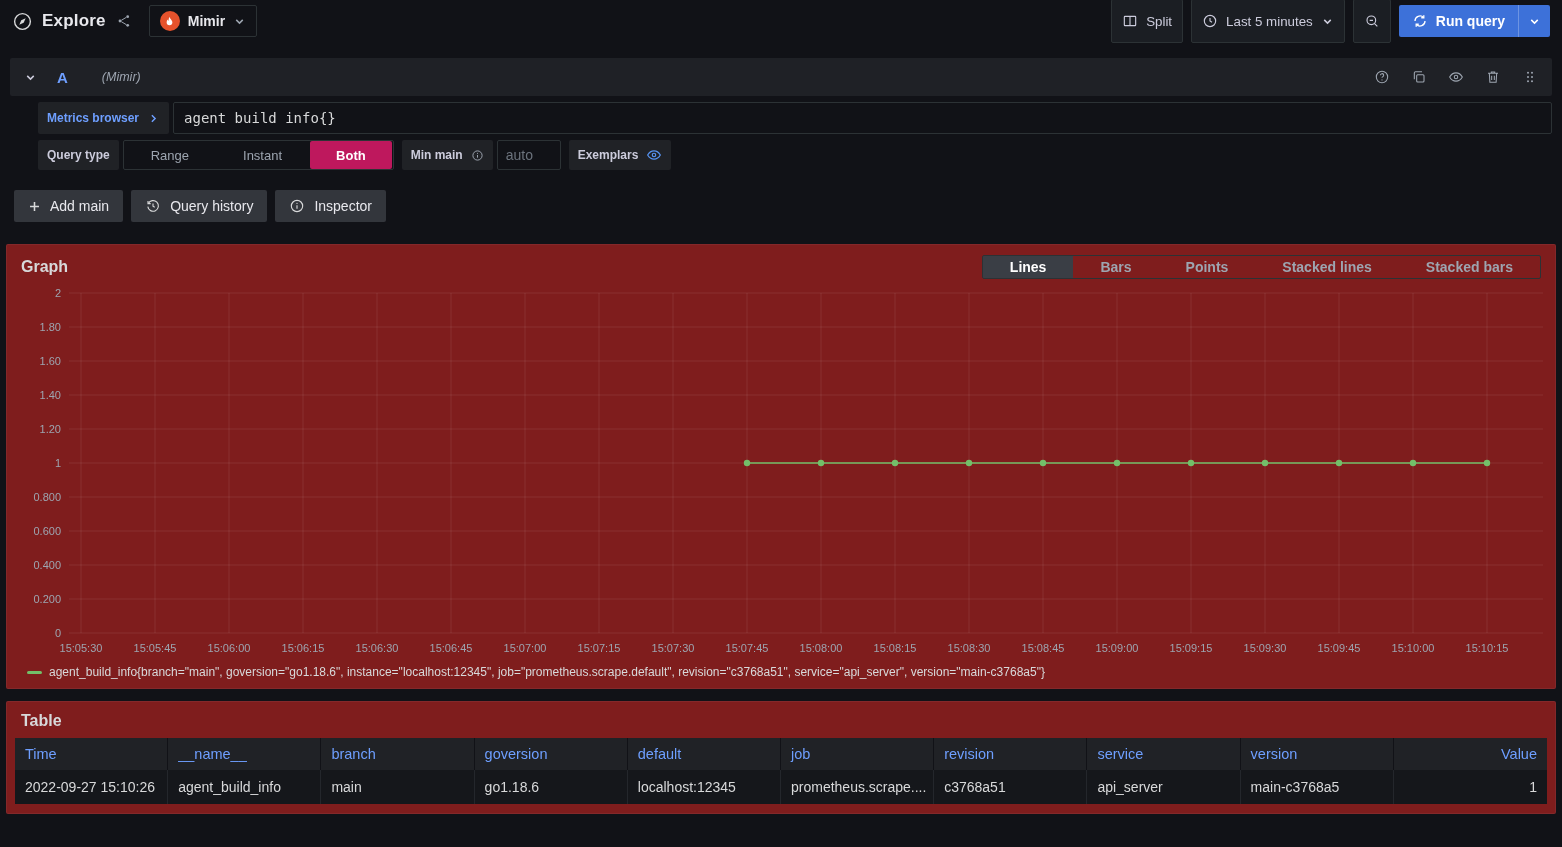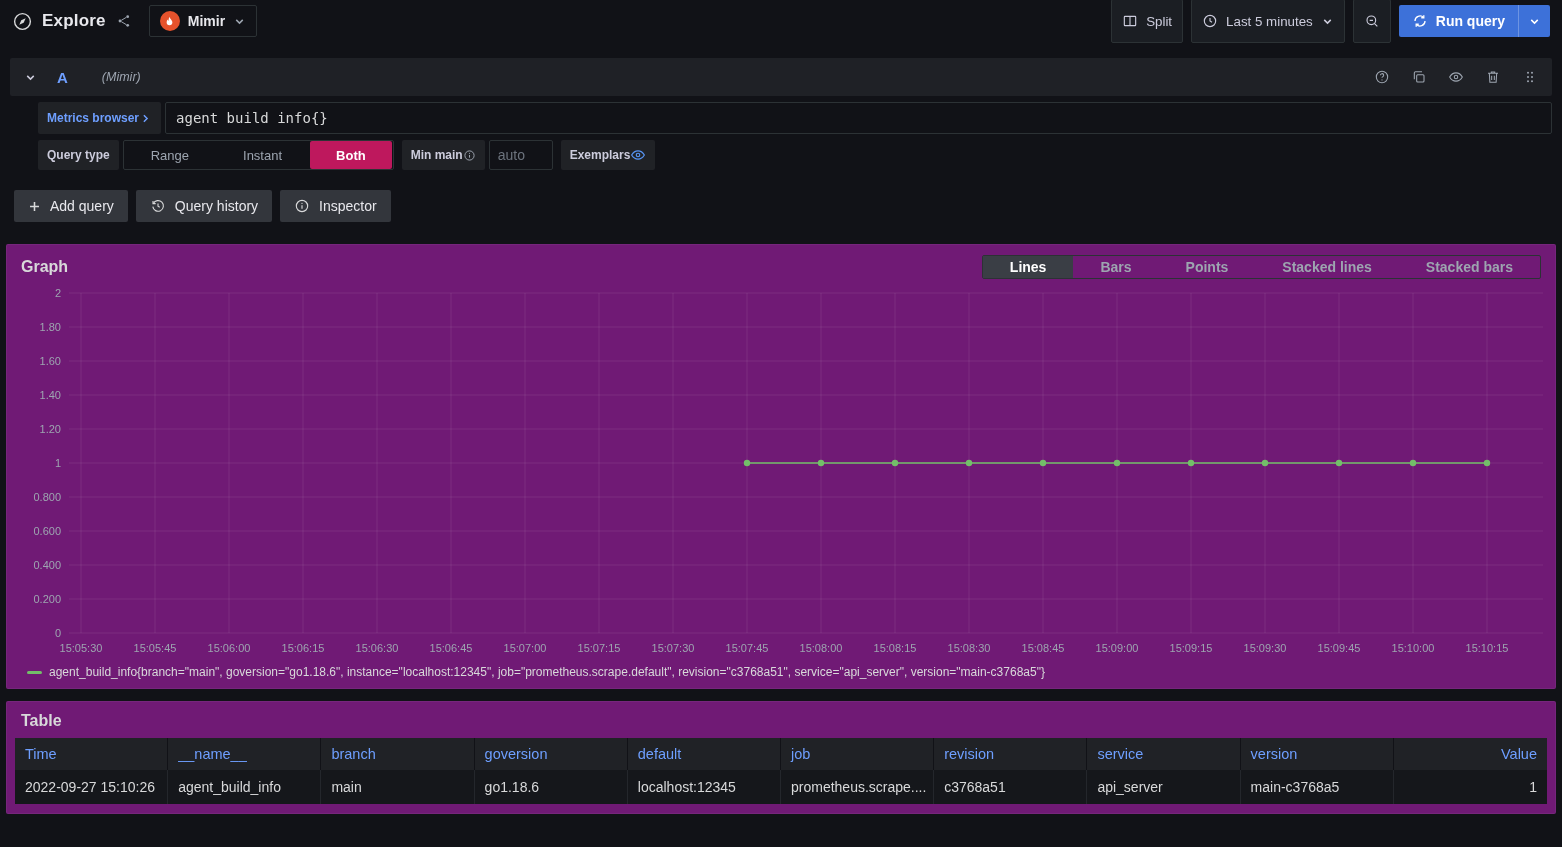--- a/index.html
+++ b/index.html
@@ -38,21 +38,21 @@
   .query-card { margin: 16px 10px 0; }
   .qrow-header { height: 38px; background: #1f2126; border-radius: 2px; display: flex; align-items: center; padding: 0 14px; }
   .qrow-header .collapse { color: #ccccdc; cursor: pointer; }
   .ref-id { color: #6e9fff; font-weight: 700; font-size: 15px; margin-left: 20px; cursor: pointer; }
   .ds-hint { margin-left: 34px; font-style: italic; font-size: 12.5px; color: #9da5b0; }
   .qrow-actions { margin-left: auto; display: flex; align-items: center; gap: 21px; color: #9da5b0; }
   .qrow-actions .icon { cursor: pointer; }
 
   .qbody { padding: 6px 0 0 28px; display: flex; flex-direction: column; gap: 6px; }
   .row { display: flex; align-items: stretch; gap: 4px; }
-  .chip { background: #202226; border-radius: 2px; display: flex; align-items: center; gap: 0; padding: 0 9px;
+  .chip { background: #202226; border-radius: 2px; display: flex; align-items: center; gap: 8px; padding: 0 9px;
     font-size: 12px; font-weight: 700; color: #ccccdc; }
   .metrics-browser { color: #6e9fff; cursor: pointer; }
   .metrics-browser .icon { color: #6e9fff; }
   .query-input { flex: 1; height: 32px; background: #111217; border: 1px solid #2c3235; border-radius: 2px;
     color: #d8d9da; font-family: "DejaVu Sans Mono", monospace; font-size: 14px; padding: 0 10px; outline: none; }
   .row2 { height: 32px; }
   .row3 { height: 30px; }
   .radio-group { display: flex; align-items: center; border: 1px solid #2c3235; border-radius: 2px; background: #111217; padding: 0; }
   .radio-opt { padding: 0 26px; height: 28px; margin: 1px; display: flex; align-items: center; font-size: 13px; color: #9da5b0; cursor: pointer; border-radius: 2px; }
   .radio-opt.selected { background: #be185d; color: #ffffff; font-weight: 700; }
@@ -61,21 +61,21 @@
   .mini-input::placeholder { color: #6c737d; }
   .chip .info { color: #9da5b0; cursor: pointer; }
   .eye-on { color: #5794f2; cursor: pointer; }
 
   .actions-row { margin: 20px 0 0 14px; display: flex; gap: 8px; }
   .btn-secondary { height: 32px; display: flex; align-items: center; gap: 9px; padding: 0 14px;
     background: #33363c; border: none; border-radius: 2px; color: #e8e8ed; font-weight: 500; font-size: 14px; cursor: pointer; }
   .btn-secondary .icon { color: #d8d9da; }
 
   
-  .panel { margin: 22px 6px 0; background: #701a75; border: 1px solid rgba(204,204,220,0.07); border-radius: 2px; }
+  .panel { margin: 22px 6px 0; background: #7f1d1d; border: 1px solid rgba(204,204,220,0.07); border-radius: 2px; }
   .panel-head { display: flex; align-items: center; padding: 10px 14px 4px; }
   .panel-title { font-size: 16px; font-weight: 700; color: #d8d9da; }
   .style-tabs { margin-left: auto; display: flex; border: 1px solid #2c3235; border-radius: 2px; overflow: hidden; }
   .style-tab { padding: 3px 27px; font-size: 14px; font-weight: 700; color: #9da5b0; cursor: pointer; }
   .style-tab.selected { background: #3a3e45; color: #ffffff; }
   .chart-wrap { padding: 0 8px; }
   .legend { display: flex; align-items: center; gap: 7px; padding: 2px 8px 9px 20px; }
   .legend-swatch { width: 15px; height: 3px; border-radius: 2px; }
   .legend-text { font-size: 12px; color: #d8d9da; }
 
@@ -271,21 +271,21 @@
   </div>
 </div>
 
 <div class="actions-row">
   <button class="btn-secondary">
     <span class="icon icon-sm">
       <svg viewBox="0 0 16 16" fill="none" stroke="currentColor" stroke-width="1.9">
           <path d="M8 2.5v11M2.5 8h11"></path>
         </svg>
     </span>
-    <span>Add query</span>
+    <span>Add main</span>
   </button>
   <button class="btn-secondary">
     <span class="icon">
       <svg viewBox="0 0 24 24" fill="none" stroke="currentColor" stroke-width="1.7">
           <path d="M4.5 4.5v4h4"></path>
           <path d="M5 8.2A8 8 0 114.2 13"></path>
           <path d="M12 8.2v4l2.6 1.6"></path>
         </svg>
     </span>
     <span>Query history</span>

